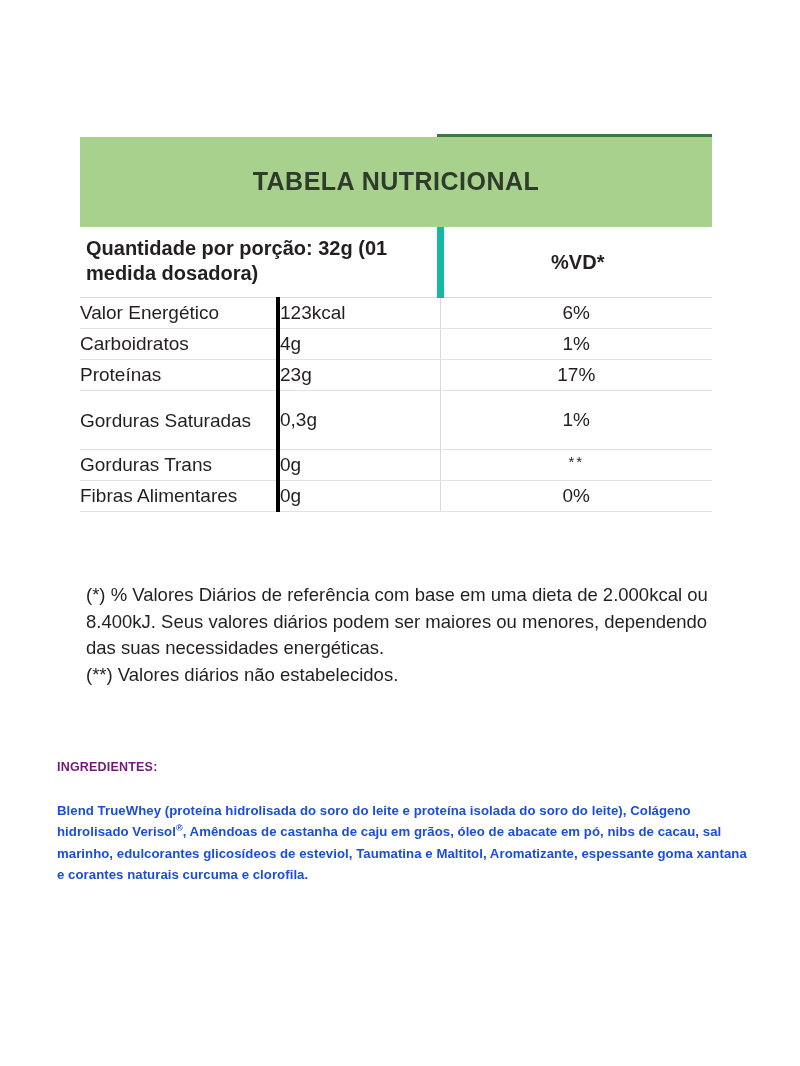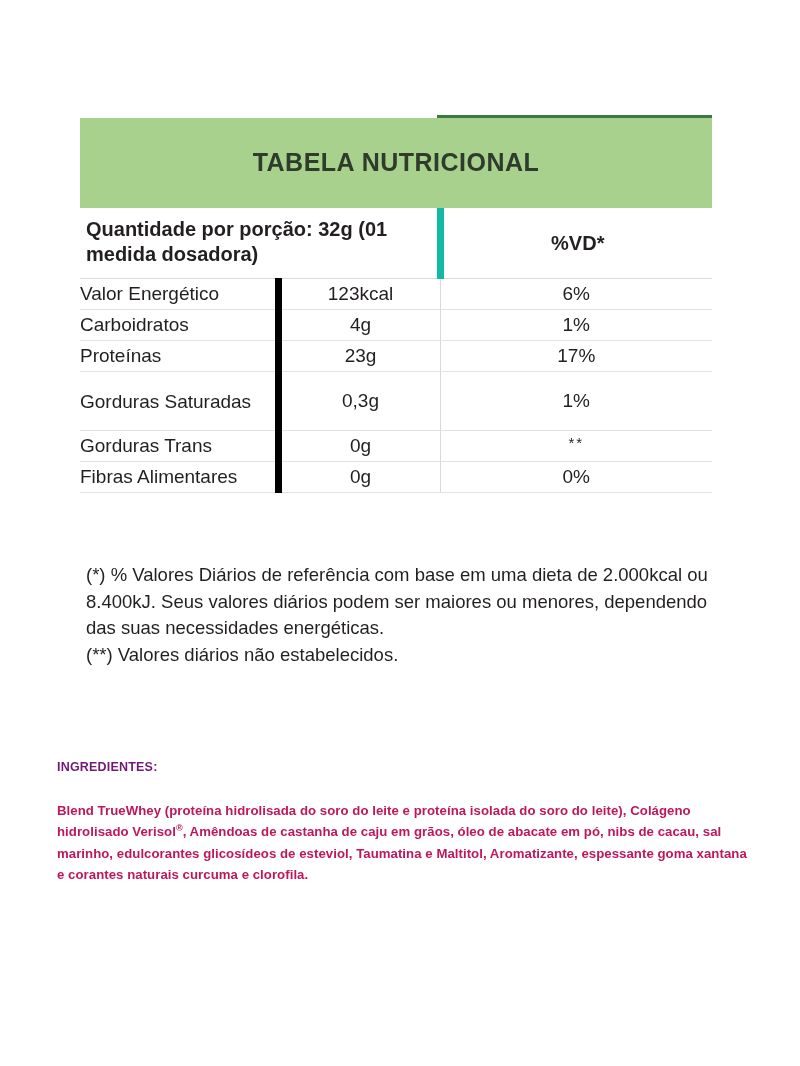--- a/index.html
+++ b/index.html
@@ -23,21 +23,21 @@
     left: 0;
     top: 0;
     width: 800px;
     height: 1066px;
   }
 
   
   .nutrition-panel {
     position: absolute;
     left: 80px;
-    top: 118px;
+    top: 137px;
     width: 632px;
   }
 
   
   .panel-header {
     position: relative;
     height: 90px;
     background: #a8d18d;
     box-sizing: border-box;
   }
@@ -77,21 +77,21 @@
   table.nutrition-table td {
     padding: 0;
     vertical-align: middle;
     font-size: 19px;
     color: #231f20;
     border-bottom: 1px solid #e2e2e2;
   }
 
   
   .cell-name   { padding: 4px 0 4px 6px; margin-left: 12px; }
-  .cell-value  { padding: 4px 0 4px 10px; border-left: 7px solid #000000; text-align: center; }
+  .cell-value  { padding: 4px 0 4px 10px; border-left: 4px solid #000000; }
   .cell-vd     { padding: 4px 0; text-align: center; border-left: 1px solid #d9d9d9; }
 
   tr.header-row td {
     font-weight: bold;
     font-size: 20px;
     border-bottom: 1px solid #d9d9d9;
   }
   tr.header-row td.head-qty {
     padding: 9px 8px 11px 6px;
     line-height: 1.26;
@@ -124,42 +124,42 @@
   
   .footnotes {
     position: absolute;
     left: 86px;
     top: 562px;
     width: 634px;
     font-size: 18.5px;
     line-height: 1.44;
     color: #231f20;
   }
-  .footnote-main { text-align: left; }
+  .footnote-main { text-align: left; margin-top: 20px; }
   .footnote-second { text-align: left; }
 
   
   .ingredients-block {
     position: absolute;
     left: 57px;
     top: 760px;
     width: 694px;
   }
   .ingredients-heading {
     font-size: 12.5px;
     font-weight: bold;
     letter-spacing: 0.2px;
     color: #701a75;
     margin: 0 0 26px 0;
   }
   .ingredients-text {
     font-size: 13.2px;
     font-weight: bold;
     line-height: 1.62;
-    color: #be185d;
+    color: #1d4ed8;
     margin: 0;
     text-align: left;
     letter-spacing: 0.05px;
   }
   .ingredients-text sup {
     font-size: 9px;
     vertical-align: super;
     line-height: 0;
   }
 </style>

